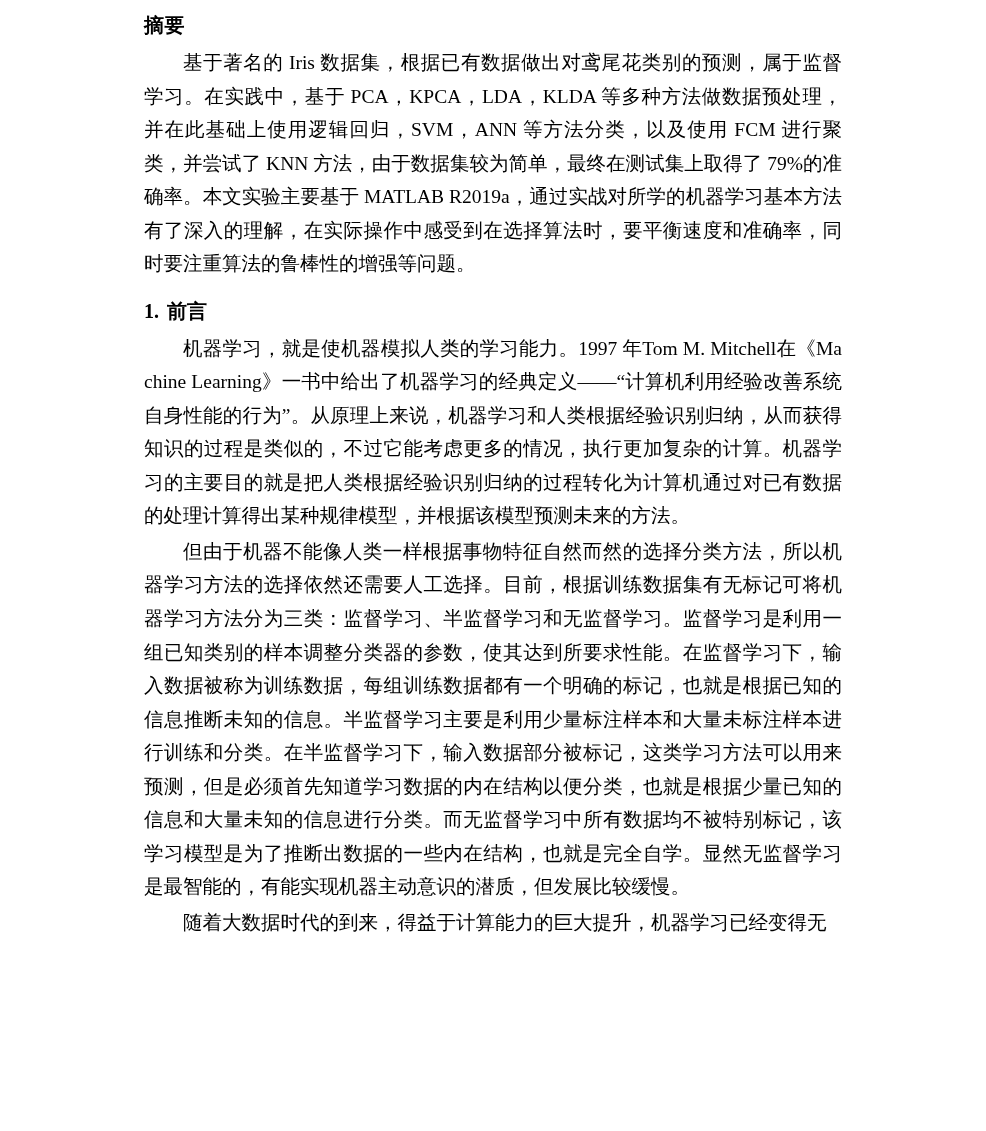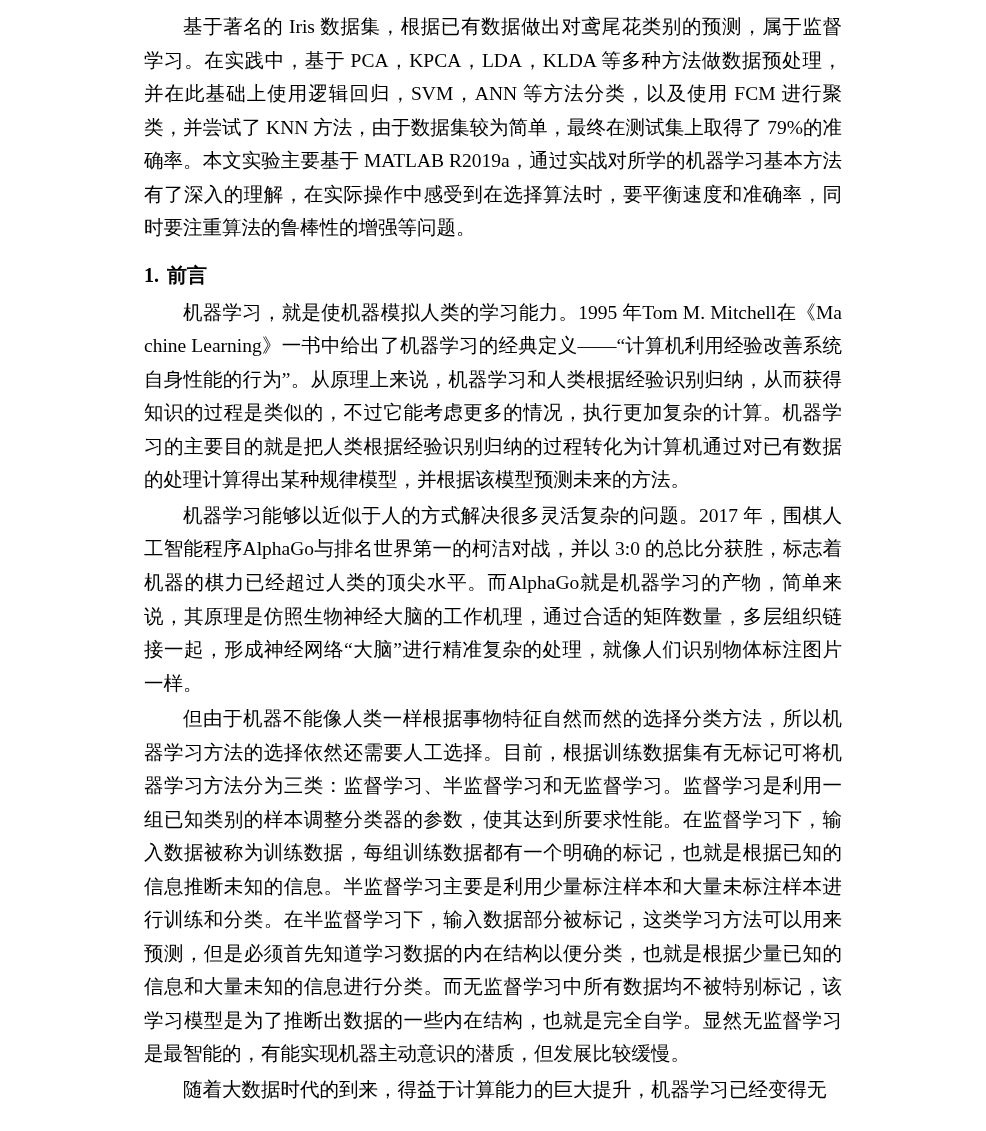--- a/index.html
+++ b/index.html
@@ -49,28 +49,28 @@
     text-justify: inter-ideograph;
     text-indent: 2em;
     word-break: break-all;
   }
 </style>
 </head>
 <body>
 
 <div class="page">
 
+  <h1 class="section-heading">摘要</h1>
 
   <p class="body-text">基于著名的 Iris 数据集，根据已有数据做出对鸢尾花类别的预测，属于监督学习。在实践中，基于 PCA，KPCA，LDA，KLDA 等多种方法做数据预处理，并在此基础上使用逻辑回归，SVM，ANN 等方法分类，以及使用 FCM 进行聚类，并尝试了 KNN 方法，由于数据集较为简单，最终在测试集上取得了 79%的准确率。本文实验主要基于 MATLAB R2019a，通过实战对所学的机器学习基本方法有了深入的理解，在实际操作中感受到在选择算法时，要平衡速度和准确率，同时要注重算法的鲁棒性的增强等问题。</p>
 
   <h2 class="section-heading-numbered">
     <span class="num">1.</span><span>前言</span>
   </h2>
 
-  <p class="body-text">机器学习，就是使机器模拟人类的学习能力。1995 年Tom M. Mitchell在《Machine Learning》一书中给出了机器学习的经典定义——“计算机利用经验改善系统自身性能的行为”。从原理上来说，机器学习和人类根据经验识别归纳，从而获得知识的过程是类似的，不过它能考虑更多的情况，执行更加复杂的计算。机器学习的主要目的就是把人类根据经验识别归纳的过程转化为计算机通过对已有数据的处理计算得出某种规律模型，并根据该模型预测未来的方法。</p>
+  <p class="body-text">机器学习，就是使机器模拟人类的学习能力。1997 年Tom M. Mitchell在《Machine Learning》一书中给出了机器学习的经典定义——“计算机利用经验改善系统自身性能的行为”。从原理上来说，机器学习和人类根据经验识别归纳，从而获得知识的过程是类似的，不过它能考虑更多的情况，执行更加复杂的计算。机器学习的主要目的就是把人类根据经验识别归纳的过程转化为计算机通过对已有数据的处理计算得出某种规律模型，并根据该模型预测未来的方法。</p>
 
-  <p class="body-text">机器学习能够以近似于人的方式解决很多灵活复杂的问题。2017 年，围棋人工智能程序AlphaGo与排名世界第一的柯洁对战，并以 3:0 的总比分获胜，标志着机器的棋力已经超过人类的顶尖水平。而AlphaGo就是机器学习的产物，简单来说，其原理是仿照生物神经大脑的工作机理，通过合适的矩阵数量，多层组织链接一起，形成神经网络“大脑”进行精准复杂的处理，就像人们识别物体标注图片一样。</p>
 
   <p class="body-text">但由于机器不能像人类一样根据事物特征自然而然的选择分类方法，所以机器学习方法的选择依然还需要人工选择。目前，根据训练数据集有无标记可将机器学习方法分为三类：监督学习、半监督学习和无监督学习。监督学习是利用一组已知类别的样本调整分类器的参数，使其达到所要求性能。在监督学习下，输入数据被称为训练数据，每组训练数据都有一个明确的标记，也就是根据已知的信息推断未知的信息。半监督学习主要是利用少量标注样本和大量未标注样本进行训练和分类。在半监督学习下，输入数据部分被标记，这类学习方法可以用来预测，但是必须首先知道学习数据的内在结构以便分类，也就是根据少量已知的信息和大量未知的信息进行分类。而无监督学习中所有数据均不被特别标记，该学习模型是为了推断出数据的一些内在结构，也就是完全自学。显然无监督学习是最智能的，有能实现机器主动意识的潜质，但发展比较缓慢。</p>
 
   <p class="body-text">随着大数据时代的到来，得益于计算能力的巨大提升，机器学习已经变得无</p>
 
 </div>
 
 </body></html>

